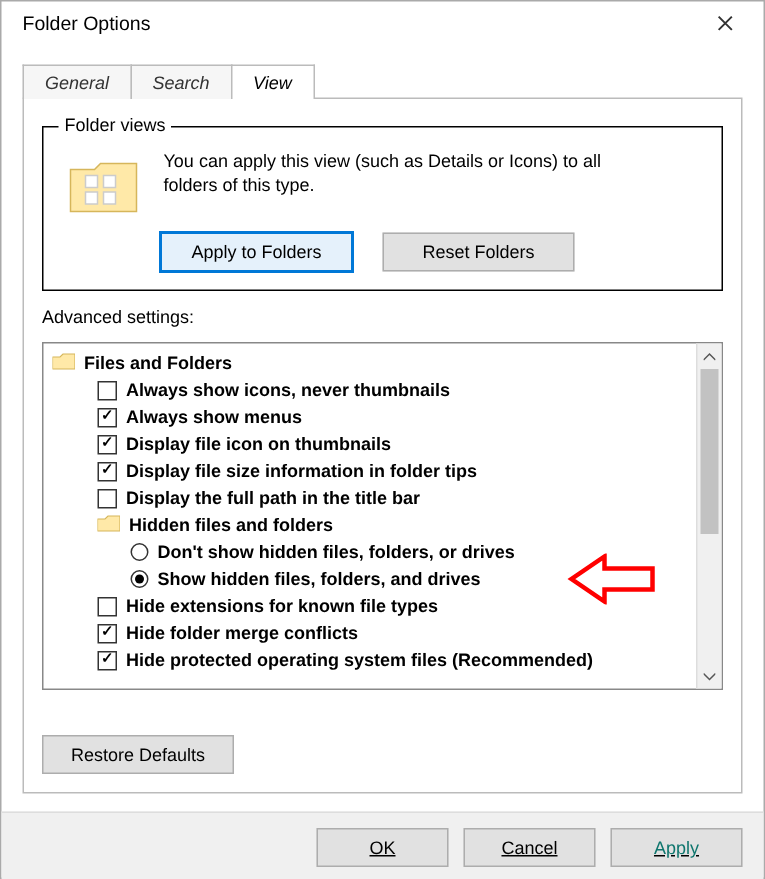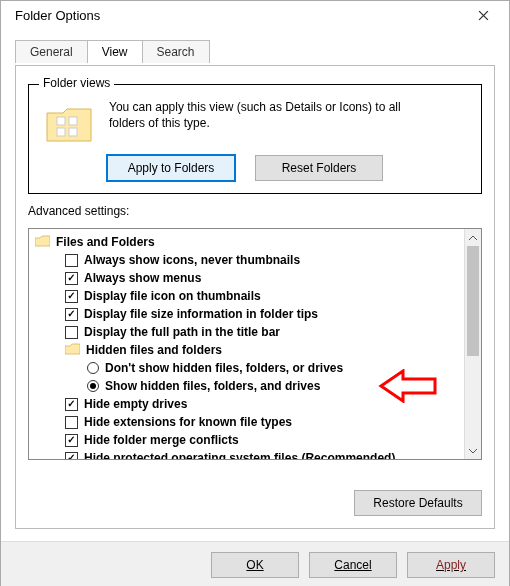--- a/index.html
+++ b/index.html
@@ -20,21 +20,21 @@
     padding: 0 6px 0 14px;
     gap: 34px;
   }
   .titlebar .title { font-size: 13px; }
   .titlebar .close {
     width: 40px; height: 28px; display: flex; align-items: center; justify-content: center;
     font-size: 15px; color: #333; cursor: default;
   }
   .client { flex: 1; padding: 10px 14px 12px 14px; display: flex; flex-direction: column; }
   
-  .tabs { display: flex; align-items: flex-start; height: 26px; position: relative; }
+  .tabs { display: flex; align-items: flex-end; height: 26px; position: relative; font-style: italic; }
   .tab {
     padding: 4px 14px; border: 1px solid #bbb; border-bottom: none;
     background: #fff; font-size: 12px; position: relative; top: 1px;
     margin-right: -1px; cursor: default;
   }
   .tab.inactive { background: #f6f6f6; color: #333; }
   .tab.active { background: #fff; z-index: 2; }
   .tabpanel {
     border: 1px solid #bbb; padding: 10px 12px 12px 12px;
     display: flex; flex-direction: column; gap: 10px;
@@ -52,21 +52,21 @@
     width: 48px; height: 40px; margin: 6px 4px 0 6px;
   }
   .fvtext { font-size: 12px; line-height: 1.35; max-width: 330px; }
   .fvbuttons { display: flex; gap: 20px; margin-top: 10px; margin-left: 68px; }
   button.std {
     font: inherit; font-size: 12px;
     padding: 4px 14px; min-width: 128px; height: 26px;
     background: #e1e1e1; border: 1px solid #adadad; cursor: default;
   }
   button.std.focus { outline: 2px solid #0078d7; outline-offset: -1px; background: #e5f1fb; border-color: #0078d7; }
-  button.std:disabled { color: #7f1d1d; }
+  button.std:disabled { color: #0f766e; }
   .adv-label { font-size: 12px; margin-top: 0; }
   .tree-wrap {
     border: 1px solid #888; background: #fff;
     height: 232px; display: flex;
   }
   .tree {
     flex: 1; overflow: hidden; padding: 4px 2px;
   }
   .scrollbar {
     width: 17px; background: #f0f0f0; border-left: 1px solid #ddd;
@@ -84,21 +84,21 @@
     width:13px; height:13px; border:1px solid #333; display:inline-flex; align-items:center; justify-content:center;
     font-size:10px; line-height:1;
   }
   .chk.checked::after { content:"✓"; color:#000; }
   .radio {
     width:12px; height:12px; border:1px solid #333; border-radius:50%;
     display:inline-flex; align-items:center; justify-content:center;
   }
   .radio.selected::after { content:""; width:6px; height:6px; background:#000; border-radius:50%; }
   .arrow-annot { position:absolute; pointer-events:none; }
-  .restore-row { display:flex; justify-content:flex-end; margin-top:20px; }
+  .restore-row { display:flex; justify-content:flex-start; margin-top:20px; }
   .dlg-buttons {
     display:flex; justify-content:flex-end; gap:10px;
     padding: 10px 14px; background:#f0f0f0; border-top:1px solid #ddd;text-decoration:underline;
   }
   .dlg-buttons button.std { min-width:88px; }
 </style>
 </head>
 <body>
 
 <div class="window">
@@ -107,22 +107,22 @@
     <div class="close">
       <svg width="11" height="11" viewBox="0 0 10 10">
           <path d="M1 1 L9 9 M9 1 L1 9" stroke="#333" stroke-width="1.2"></path>
         </svg>
     </div>
   </div>
 
   <div class="client">
     <div class="tabs">
       <div class="tab inactive">General</div>
+      <div class="tab inactive">Search</div>
       <div class="tab active">View</div>
-      <div class="tab inactive">Search</div>
     </div>
 
     <div class="tabpanel">
 
       <div class="group">
         <div class="legend">Folder views</div>
         <div class="fvrow">
           <svg class="folder-icon-big" viewBox="0 0 48 40">
             <path d="M2 8 L18 8 L22 4 L46 4 L46 36 L2 36 Z" fill="#ffe9a8" stroke="#d6b65b"></path>
             <rect x="12" y="12" width="8" height="8" fill="#fff" stroke="#ccc"></rect>
@@ -191,25 +191,20 @@
               <span class="radio"></span>
               <span>Don't show hidden files, folders, or drives</span>
             </div>
             <div class="node">
               <span class="indent" style="width:46px"></span>
               <span class="radio selected"></span>
               <span>Show hidden files, folders, and drives</span>
             </div>
             <div class="node">
               <span class="indent" style="width:24px"></span>
-              <span class="chk checked"></span>
-              <span>Hide empty drives</span>
-            </div>
-            <div class="node">
-              <span class="indent" style="width:24px"></span>
               <span class="chk"></span>
               <span>Hide extensions for known file types</span>
             </div>
             <div class="node">
               <span class="indent" style="width:24px"></span>
               <span class="chk checked"></span>
               <span>Hide folder merge conflicts</span>
             </div>
             <div class="node">
               <span class="indent" style="width:24px"></span>

